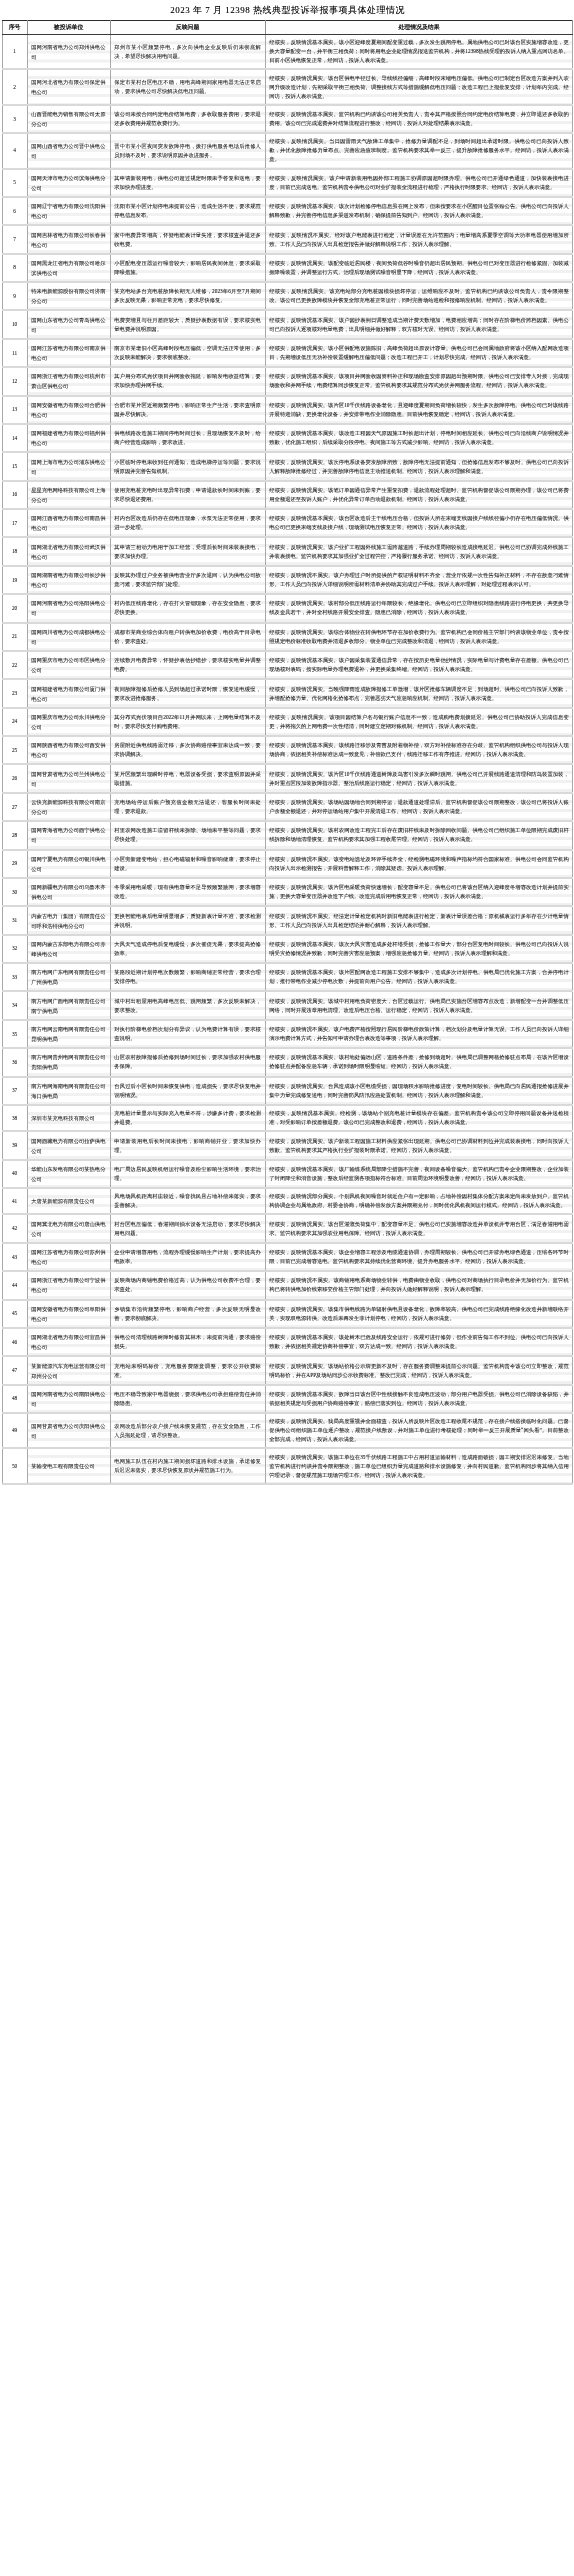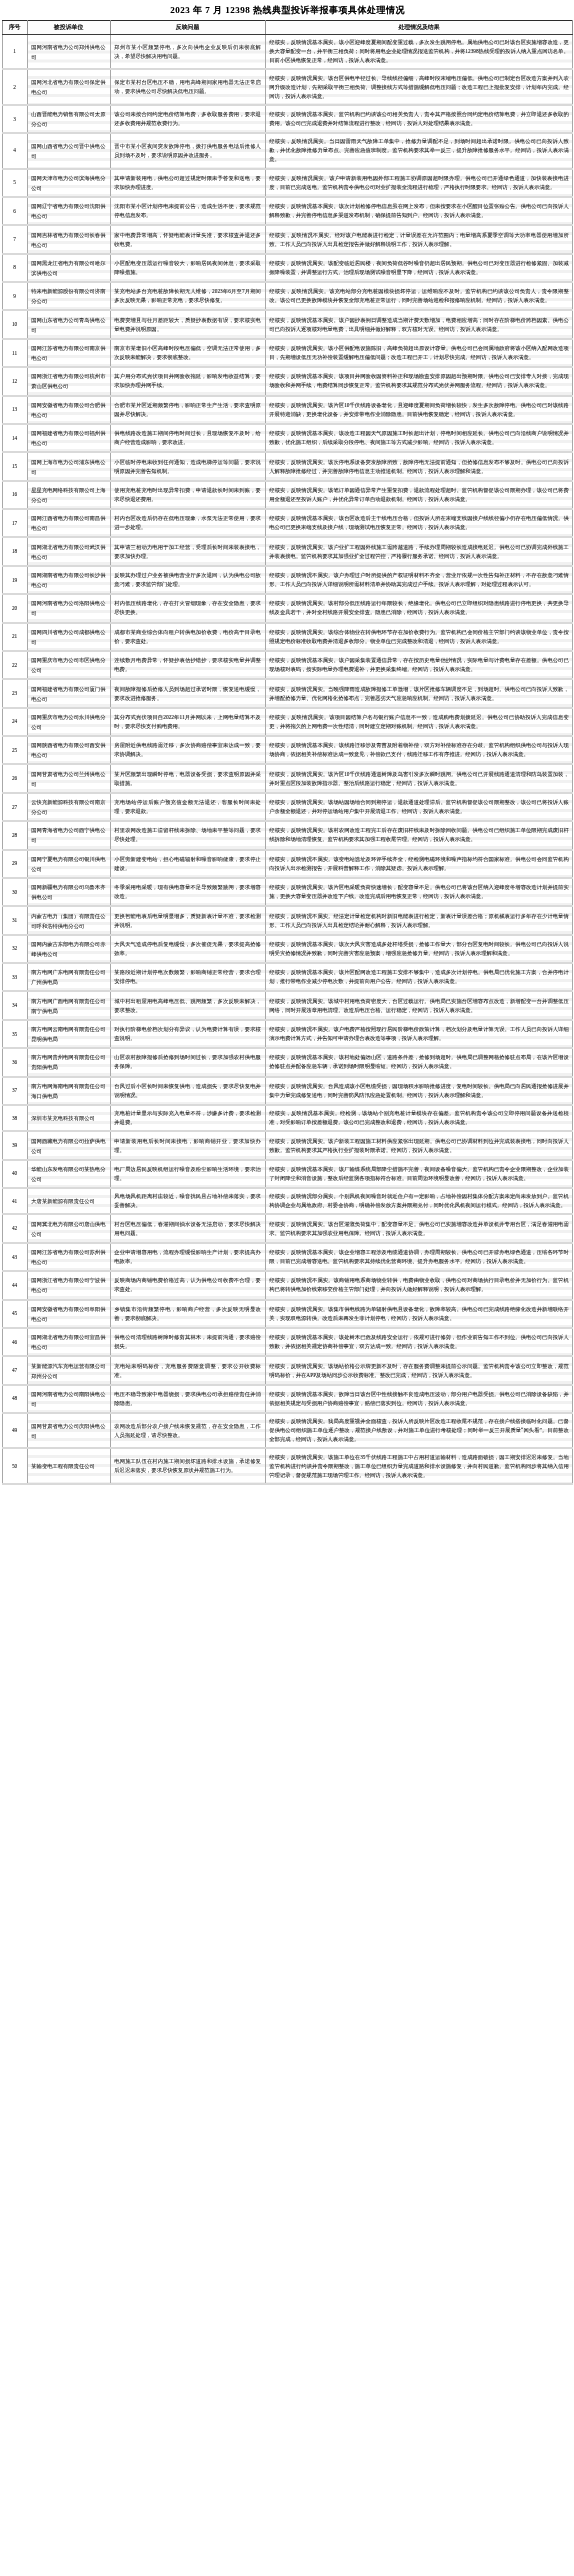--- a/index.html
+++ b/index.html
@@ -6,21 +6,21 @@
   body{
     width:575px;min-height:2576px;
     font-family:"Liberation Serif","DejaVu Serif",serif;
     color:#1c1c1c;
     -webkit-font-smoothing:antialiased;
   }
   .page{width:575px;box-sizing:border-box;padding:2.1px 1.6px 21px 1.6px;}
   .doc-title{
     text-align:center;
     font-size:9px;
-    font-weight:bold;
+    font-weight:normal;
     letter-spacing:0.5px;
     padding:1.6px 0 3.2px 0;
     color:#000;
     text-shadow:0 0 0.5px rgba(90,90,90,.55);
   }
   table.report{
     width:100%;
     border-collapse:collapse;
     table-layout:fixed;
     border-top:1.6px solid #151515;

